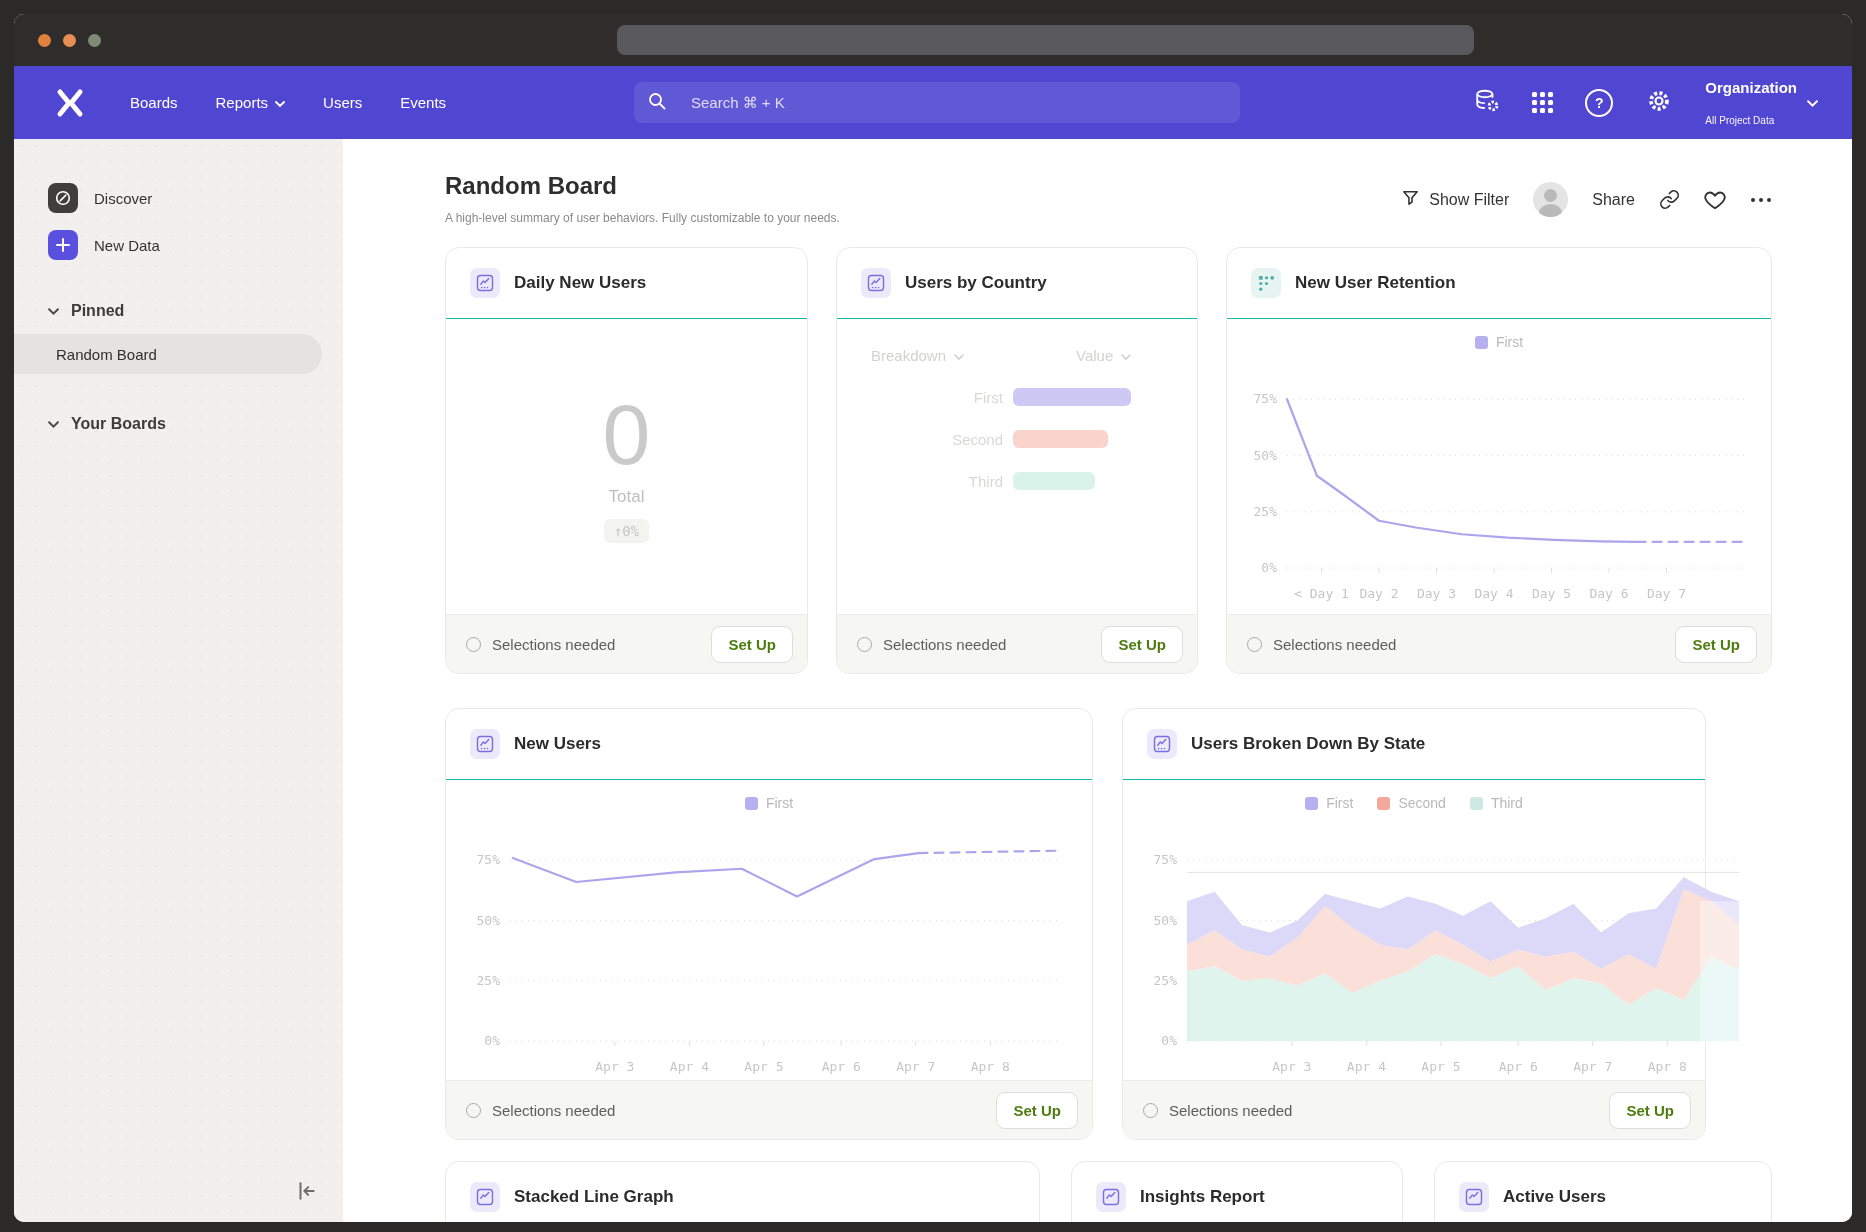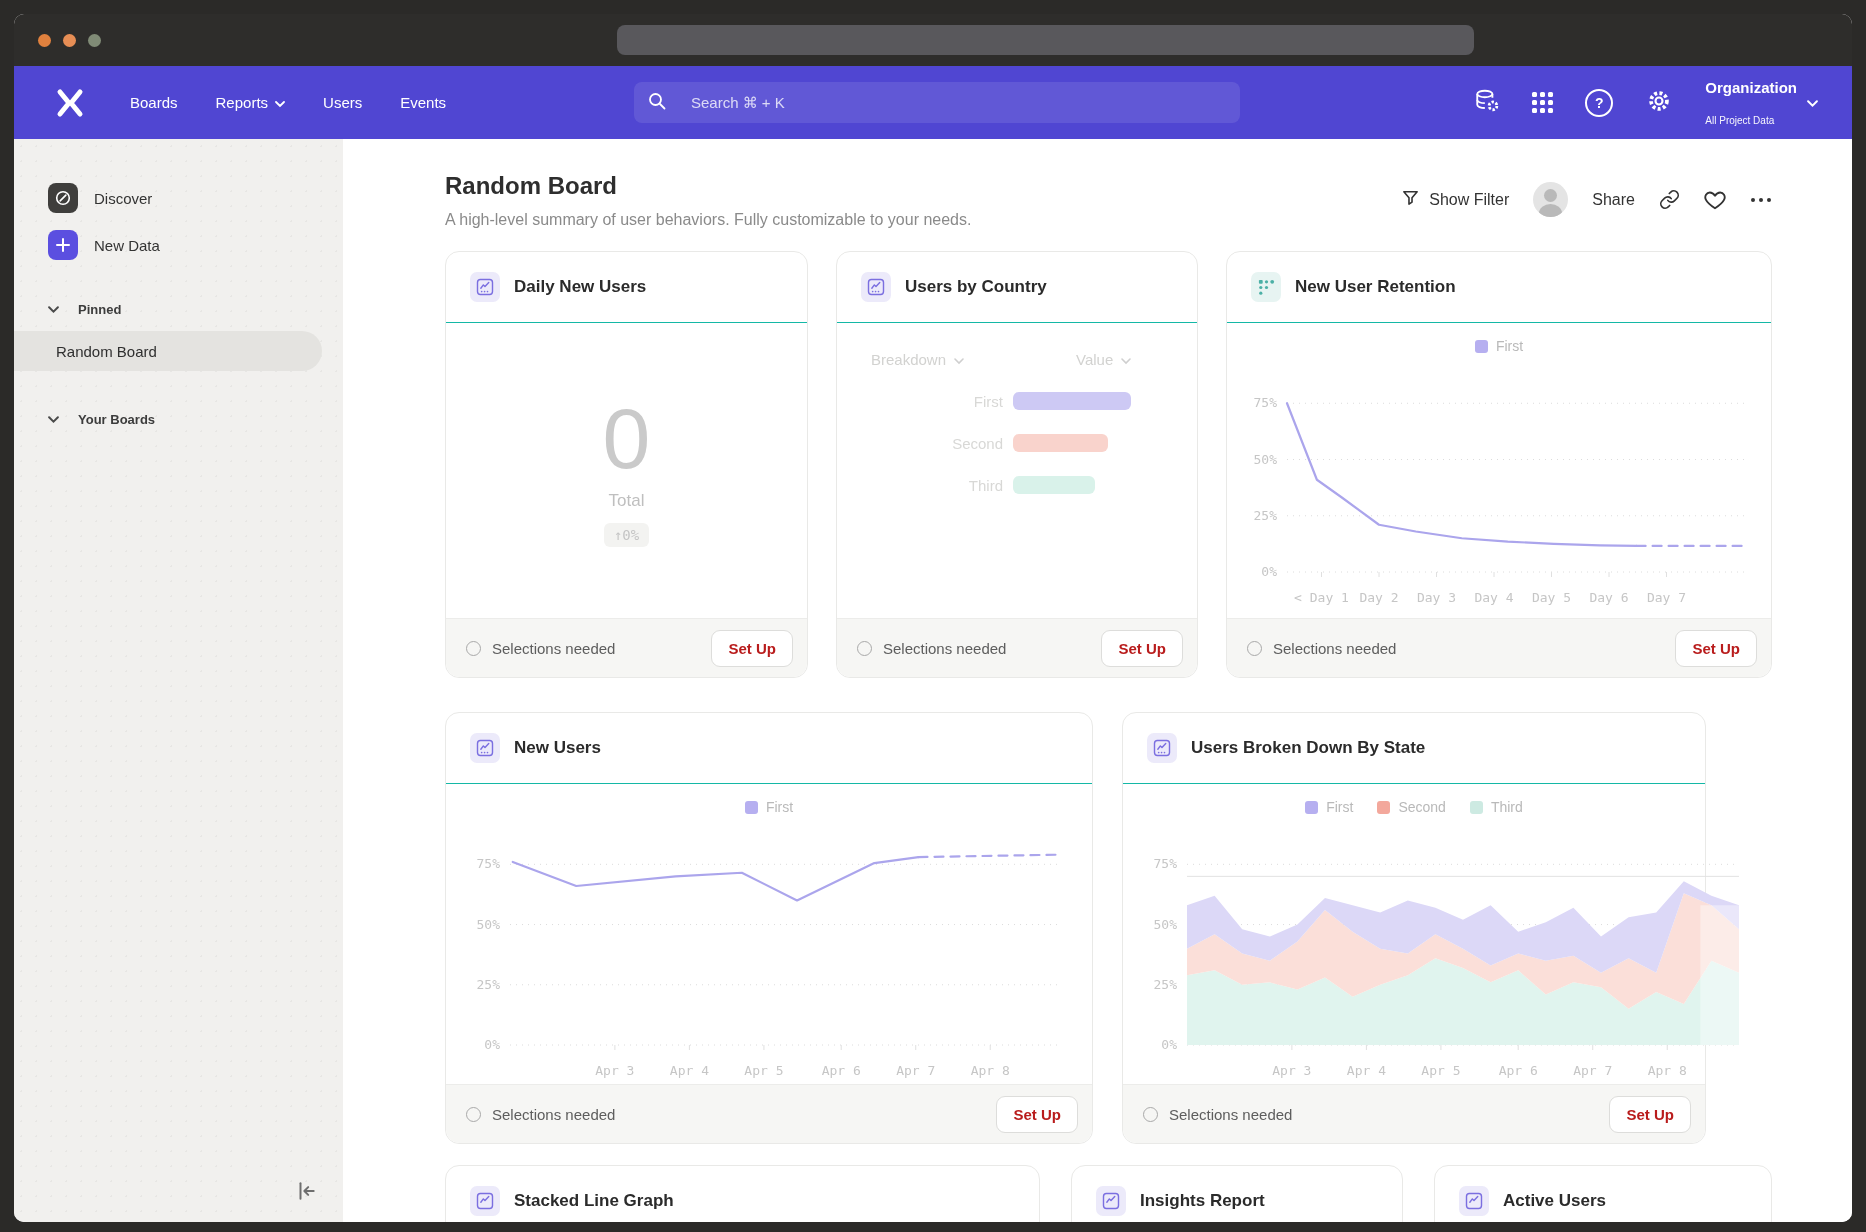--- a/index.html
+++ b/index.html
@@ -32,30 +32,30 @@
   .org-name{font-size:15px;font-weight:700;}
   .org-scope{font-size:10px;margin-top:19px;opacity:.95;}
   
   .app{display:flex;height:1083px;}
   .sidebar{width:329px;flex:0 0 329px;background:#f1f0ee;position:relative;
            background-image:radial-gradient(#e7e6e4 1px,transparent 1px);background-size:15px 15px;}
   .side-item{display:flex;align-items:center;gap:16px;margin-left:34px;cursor:pointer;color:#333;font-size:15px;}
   .side-icon{width:30px;height:30px;border-radius:8px;display:flex;align-items:center;justify-content:center;}
   .discover-icon{background:#3f3e3c;}
   .newboard-icon{background:#5b4fe0;color:#fff;font-size:20px;font-weight:500;}
-  .side-section{display:flex;align-items:center;gap:19px;margin-left:34px;color:#3c3c3c;font-size:13px;
+  .side-section{display:flex;align-items:center;gap:12px;margin-left:34px;color:#3c3c3c;font-size:16px;
                 font-weight:600;cursor:pointer;}
   .side-pill{margin-top:14px;height:40px;background:#e4e3e0;border-radius:0 20px 20px 0;width:308px;
              display:flex;align-items:center;padding-left:42px;font-size:15px;color:#2f2f2f;cursor:pointer;box-sizing:border-box;}
   .collapse-btn{position:absolute;bottom:16px;right:26px;cursor:pointer;}
   
   .main{flex:1;background:#fff;padding:33px 80px 0 102px;overflow:hidden;}
   .board-header{display:flex;align-items:flex-start;}
   .board-title{font-size:24px;font-weight:700;color:#2e2e2e;}
-  .board-sub{font-size:16px;color:#8a8a8a;margin-top:11px;}
+  .board-sub{font-size:12px;color:#8a8a8a;margin-top:11px;}
   .board-actions{margin-left:auto;display:flex;align-items:center;gap:24px;margin-top:10px;color:#333;font-size:16px;}
   .action{display:flex;align-items:center;gap:9px;cursor:pointer;}
   .avatar{width:35px;height:35px;border-radius:50%;background:#e4e4e4;position:relative;overflow:hidden;cursor:pointer;}
   .avatar::before{content:"";position:absolute;left:11px;top:7px;width:13px;height:13px;border-radius:50%;background:#b9b9b9;}
   .avatar::after{content:"";position:absolute;left:6px;top:22px;width:23px;height:18px;border-radius:50%;background:#b9b9b9;}
   
   .row{display:flex;}
   .row1{margin-top:22px;gap:28px;}
   .row2{margin-top:34px;gap:29px;}
   .row3{margin-top:21px;gap:31px;}
@@ -67,21 +67,21 @@
   .card-title{font-size:17px;font-weight:700;color:#2b2b2b;}
   .head-icon{width:30px;height:30px;border-radius:7px;display:flex;align-items:center;justify-content:center;flex:0 0 30px;}
   .icon-lav{background:#eceafa;}
   .icon-mint{background:#e7f4f2;}
   .card-body{flex:1;min-height:0;}
   .card-foot{border-top:1px solid #ececea;background:#f6f6f4;border-radius:0 0 14px 14px;display:flex;
              align-items:center;padding:10px 14px 10px 20px;height:59px;box-sizing:border-box;}
   .status{display:flex;gap:11px;align-items:center;color:#5d5d5d;font-size:15px;}
   .status-circle{width:13px;height:13px;border:1.5px solid #a9a9a9;border-radius:50%;}
   .setup-btn{margin-left:auto;background:#fff;border:1px solid #dddddb;border-radius:9px;padding:9px 16px;
-             font-weight:700;font-size:15px;color:#b91c1c;cursor:pointer;font-family:"Liberation Sans",sans-serif;}
+             font-weight:700;font-size:15px;color:#4d7c0f;cursor:pointer;font-family:"Liberation Sans",sans-serif;}
   
   .metric-body{display:flex;flex-direction:column;align-items:center;justify-content:center;}
   .big-value{font-size:86px;font-weight:500;color:#cacaca;line-height:1;}
   .metric-label{font-size:17px;color:#bfbfbf;margin-top:10px;}
   .metric-delta{margin-top:12px;background:#f3f3f1;border-radius:6px;padding:4px 10px;font-size:14px;color:#c5c5c5;
                 font-family:"DejaVu Sans Mono",monospace;}
   
   .cols{display:flex;padding:28px 0 0 34px;gap:112px;color:#d2d2d0;font-size:15px;}
   .col-h{display:flex;align-items:center;gap:8px;cursor:pointer;}
   .brow{display:flex;align-items:center;margin-top:24px;}

